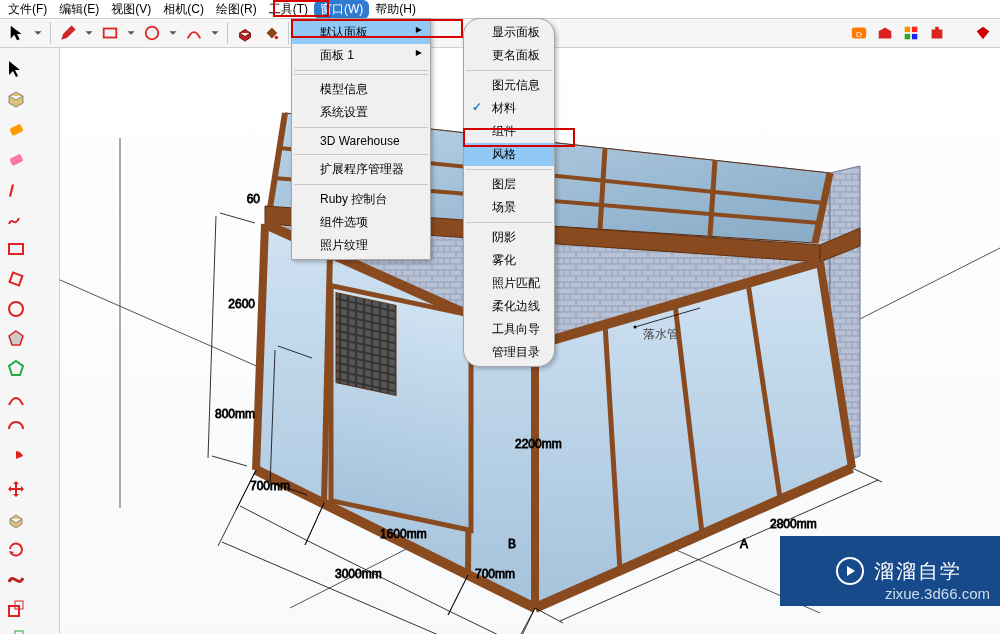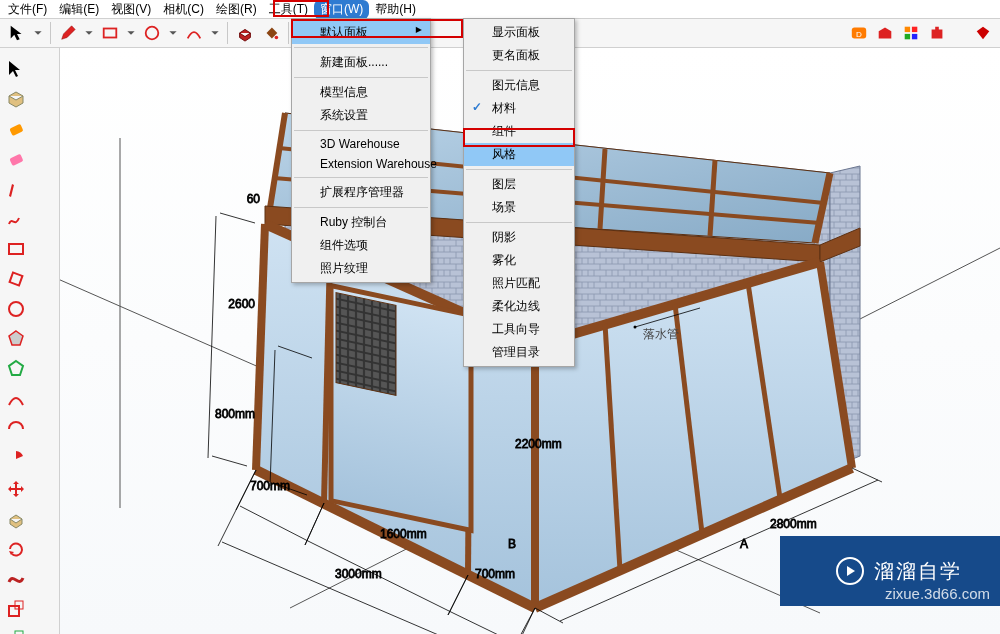--- a/index.html
+++ b/index.html
@@ -386,38 +386,37 @@
     <text class="dim-label" x="710" y="480">2800mm</text>
 
     <text class="dim-label" x="680" y="500">A</text>
     <text class="dim-label" x="448" y="500">B</text>
   </g>
 </svg>
 </div>
 
 <div class="dropdown" id="dd1" style="left:291px; top:18px; width:140px;">
 <div class="ditem arrow hover">默认面板</div>
-    <div class="dsep"></div>
-    <div class="ditem">新建面板......</div>
+    <div class="ditem arrow">面板 1</div>
+    <div class="dsep"></div>
     <div class="dsep"></div>
     <div class="ditem">模型信息</div>
     <div class="ditem">系统设置</div>
     <div class="dsep"></div>
     <div class="ditem">3D Warehouse</div>
-    <div class="ditem">Extension Warehouse</div>
     <div class="dsep"></div>
     <div class="ditem">扩展程序管理器</div>
     <div class="dsep"></div>
     <div class="ditem">Ruby 控制台</div>
     <div class="ditem">组件选项</div>
     <div class="ditem">照片纹理</div>
   </div>
 <div class="red-outline" style="position:absolute; left:291px; top:19px; width:172px; height:19px; z-index:40; pointer-events:none;"></div>
 
-<div class="dropdown" id="dd2" style="left:463px; top:18px; width:112px;">
+<div class="dropdown" id="dd2" style="left:463px; top:18px; width:92px;border-radius:17px;">
 <div class="ditem">显示面板</div>
     <div class="ditem">更名面板</div>
     <div class="dsep"></div>
     <div class="ditem">图元信息</div>
     <div class="ditem check">材料</div>
     <div class="ditem">组件</div>
     <div class="ditem hover">风格</div>
     <div class="dsep"></div>
     <div class="ditem">图层</div>
     <div class="ditem">场景</div>

